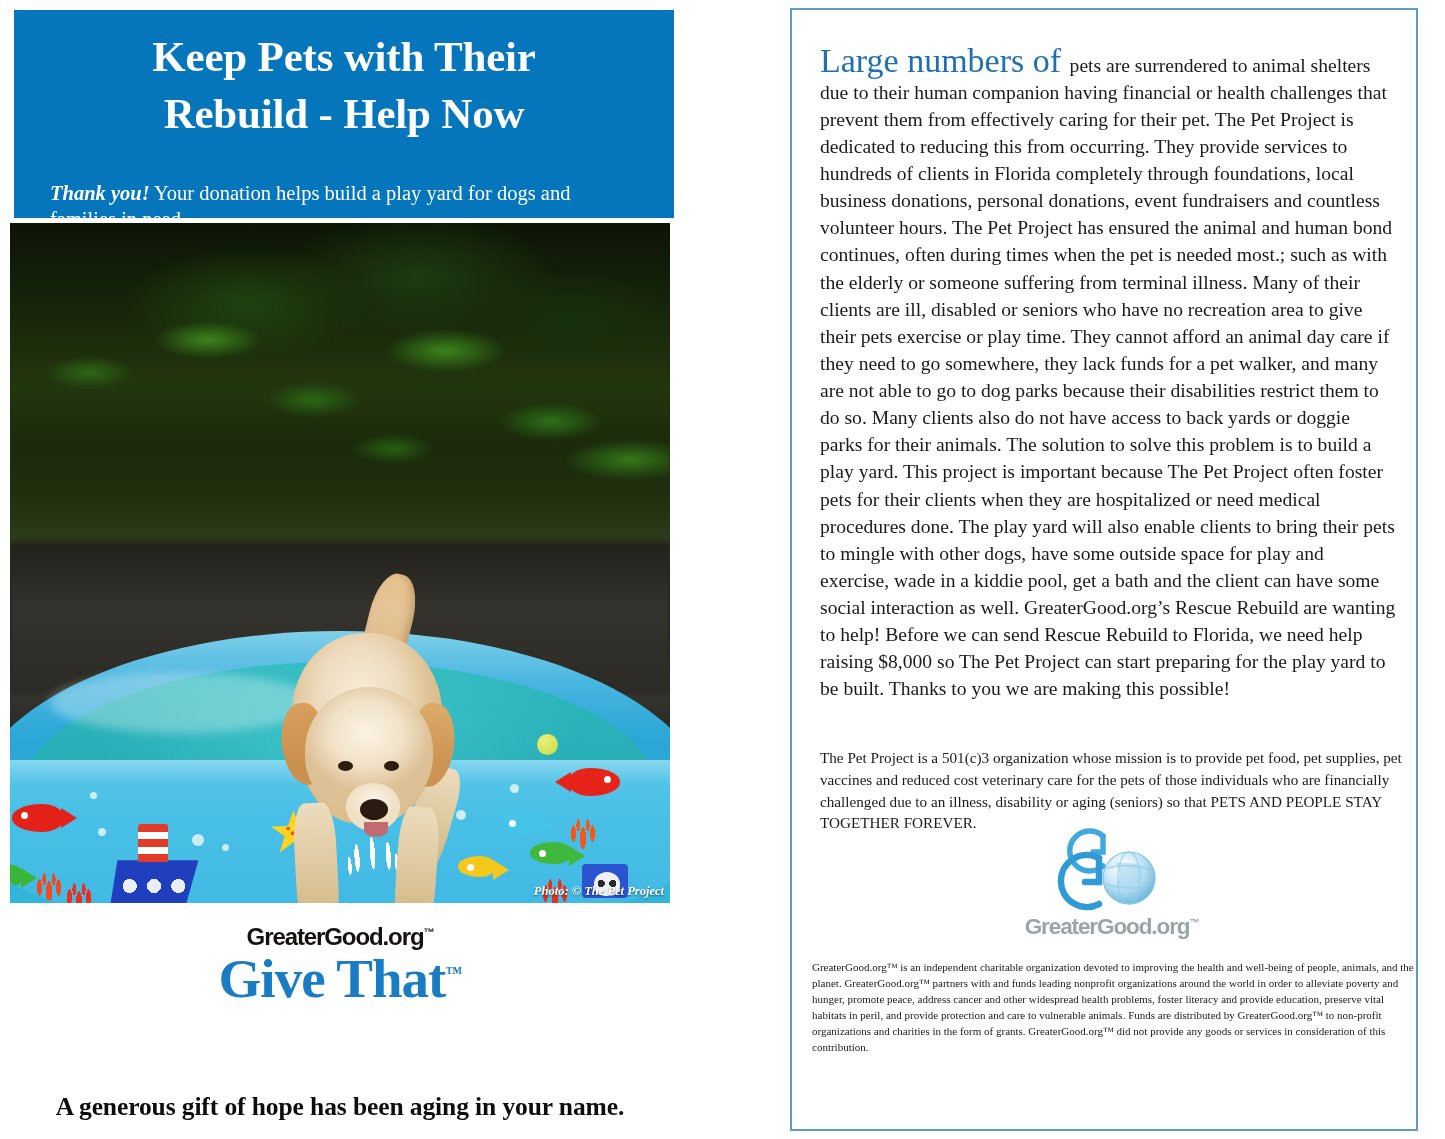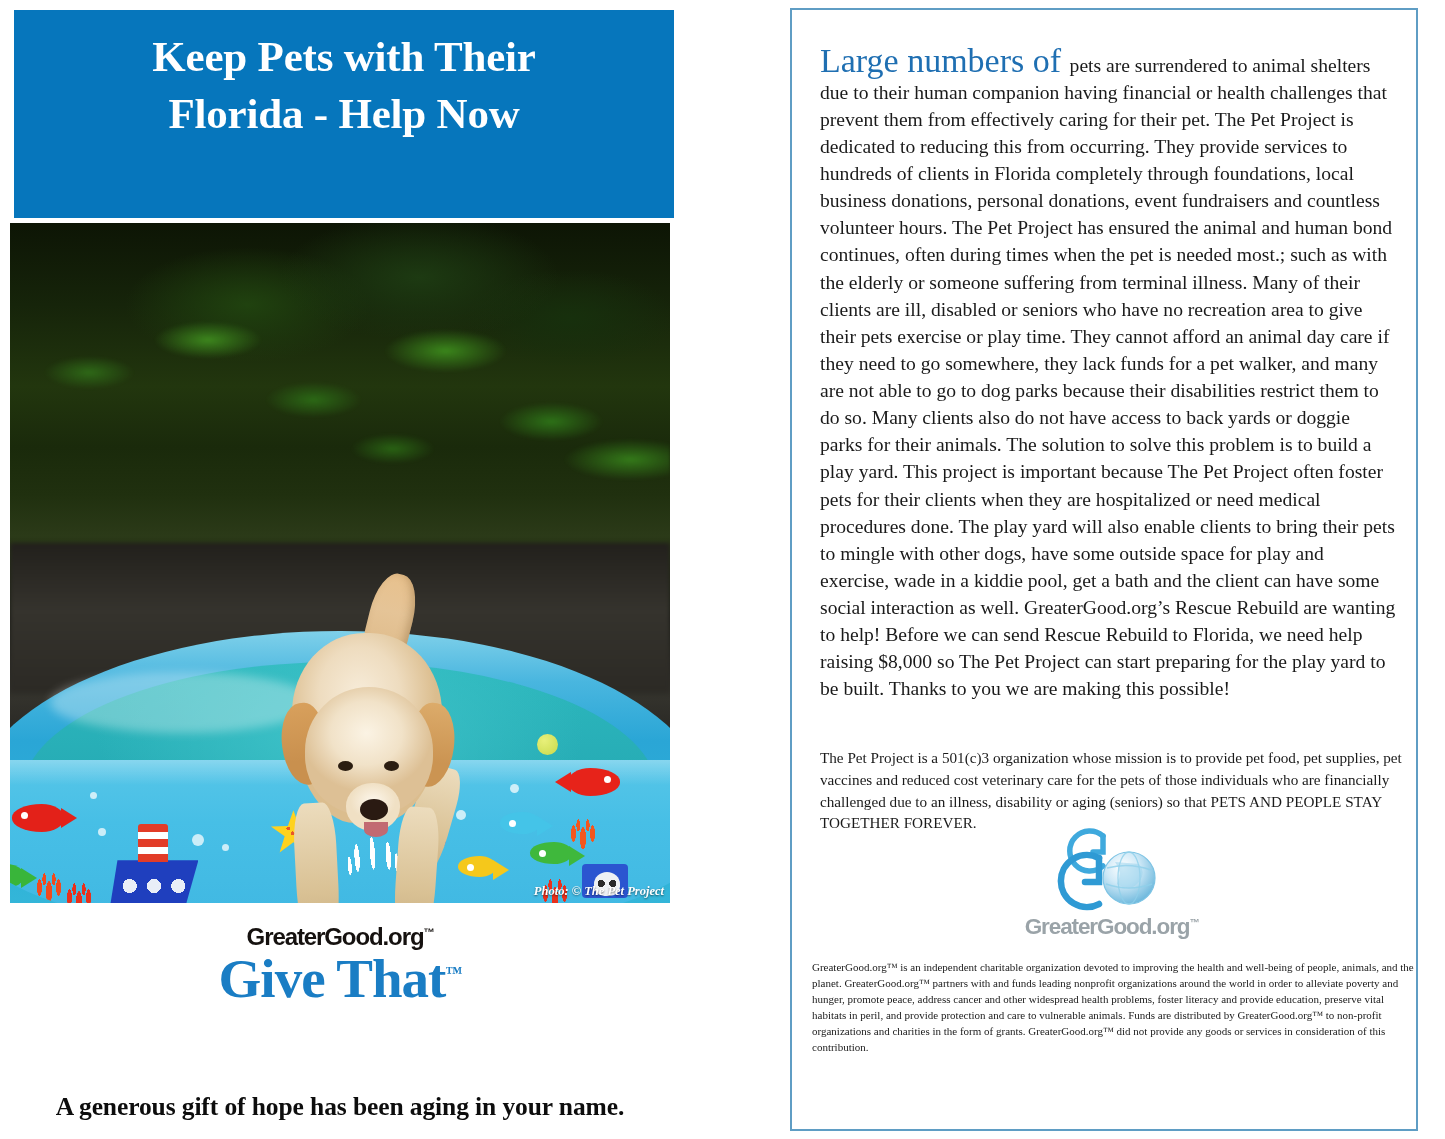--- a/index.html
+++ b/index.html
@@ -403,22 +403,23 @@
 </head>
 <body>
 
 <div id="page">
 
   <div id="left-card">
 
     <div class="banner">
       <div class="banner-title">
         <div>Keep Pets with Their</div>
-        <div>Florida - Help Now</div>
+        <div>Rebuild - Help Now</div>
       </div>
+      <div class="banner-sub"><span class="em">Thank you!</span><span> Your donation helps build a play yard for dogs and families in need.</span></div>
     </div>
 
     <div class="photo">
       <div class="ph-bg"></div>
       <div class="ph-grass"></div>
       <div class="ph-dirt"></div>
 
       <div class="pool-outer"></div>
       <div class="pool-inner"></div>
       <div class="pool-shine"></div>

